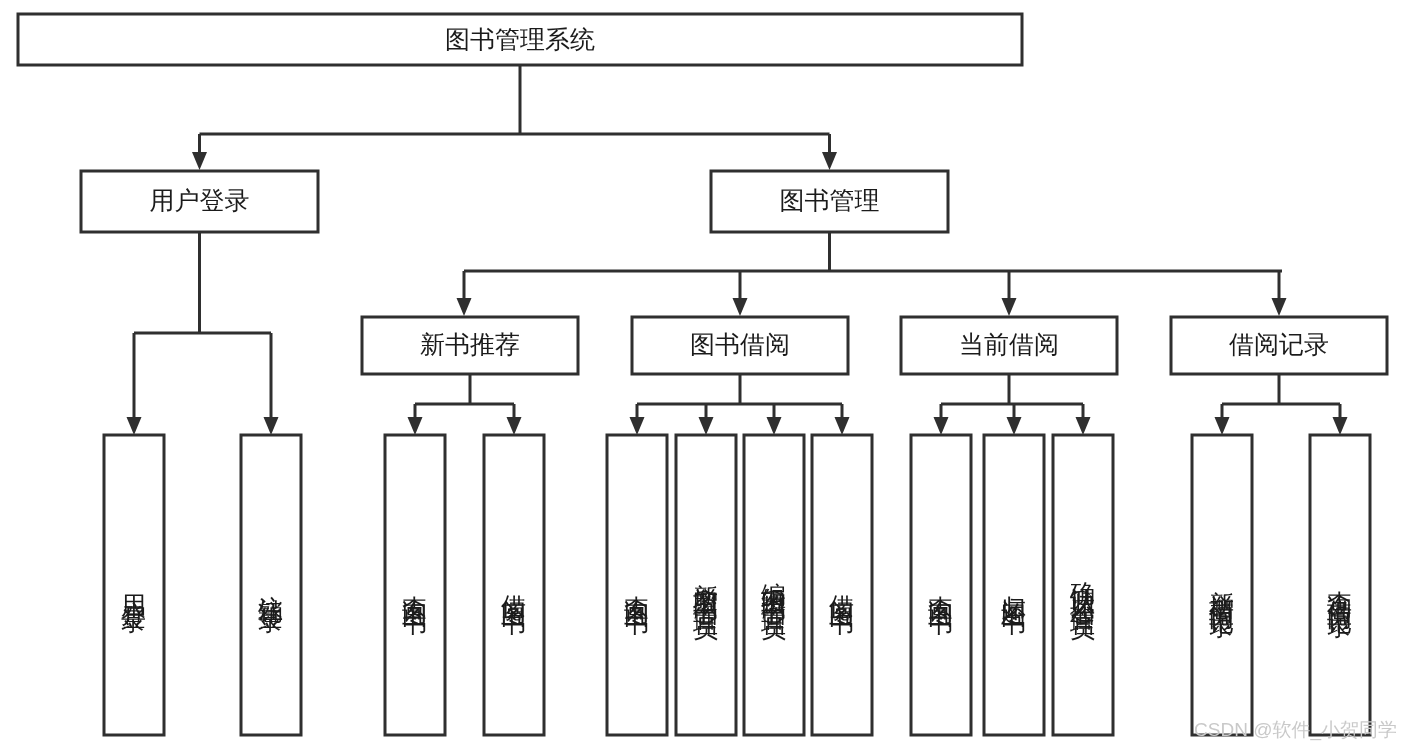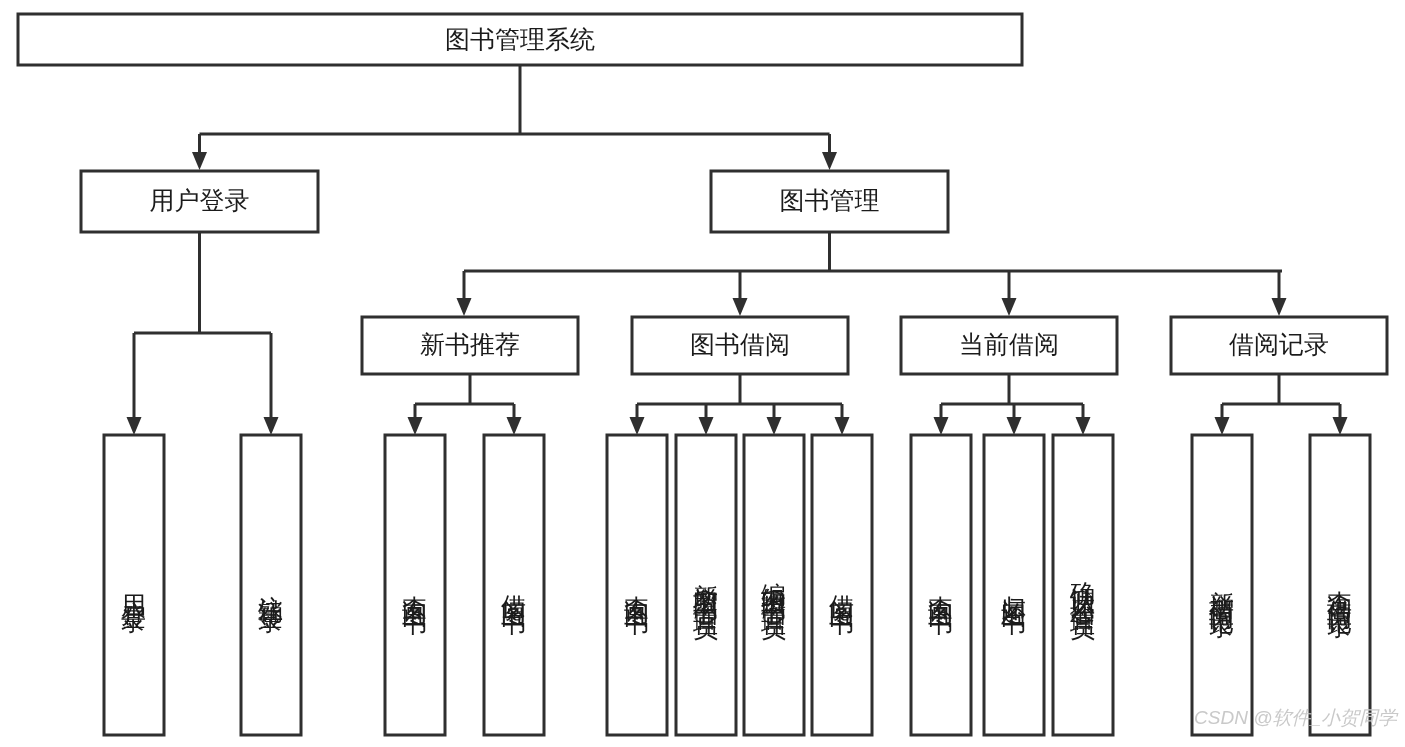--- a/index.html
+++ b/index.html
@@ -45,27 +45,26 @@
     stroke-width: 3;
     fill: none;
   }
   .arrow-head {
     fill: #2f2f2f;
     stroke: none;
   }
   .watermark {
     position: absolute;
     right: 8px;
-    bottom: 16px;
+    bottom: 4px;
     font-family: "Liberation Sans", "DejaVu Sans", sans-serif;
     font-size: 19px;
     color: #c9c9c9;
     white-space: nowrap;
     pointer-events: none;
-    font-style: italic;
   }
 </style>
 </head>
 <body>
 
 <svg id="diagram" viewBox="0 0 1405 747" xmlns="http://www.w3.org/2000/svg">
 
   <defs>
     <marker id="arrow" viewBox="0 0 12 14" refX="6" refY="13" markerWidth="12" markerHeight="14" orient="auto-start-reverse">
       <path d="M 0 0 L 12 0 L 6 14 z" class="arrow-head"></path>

